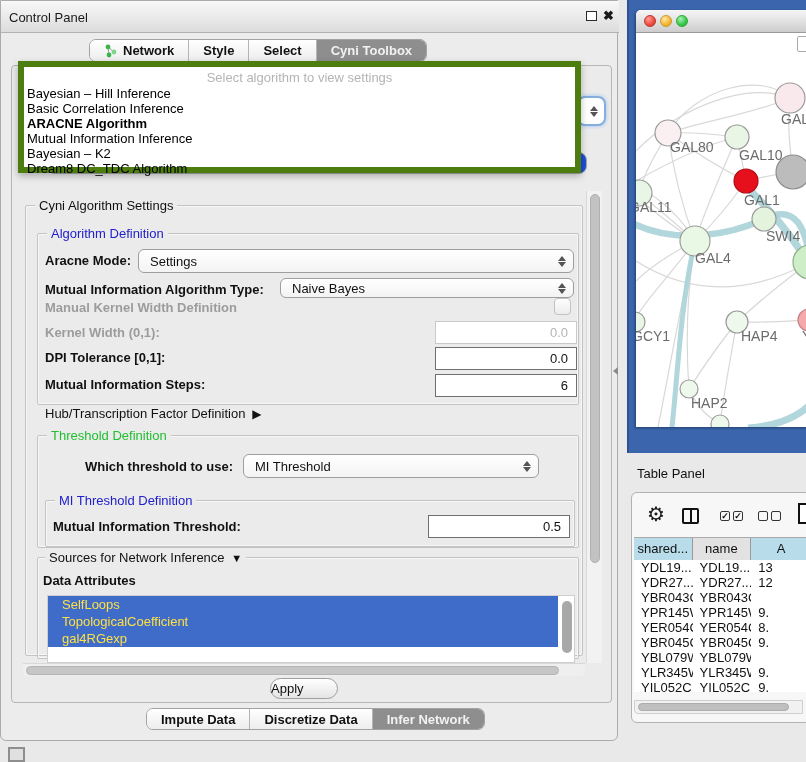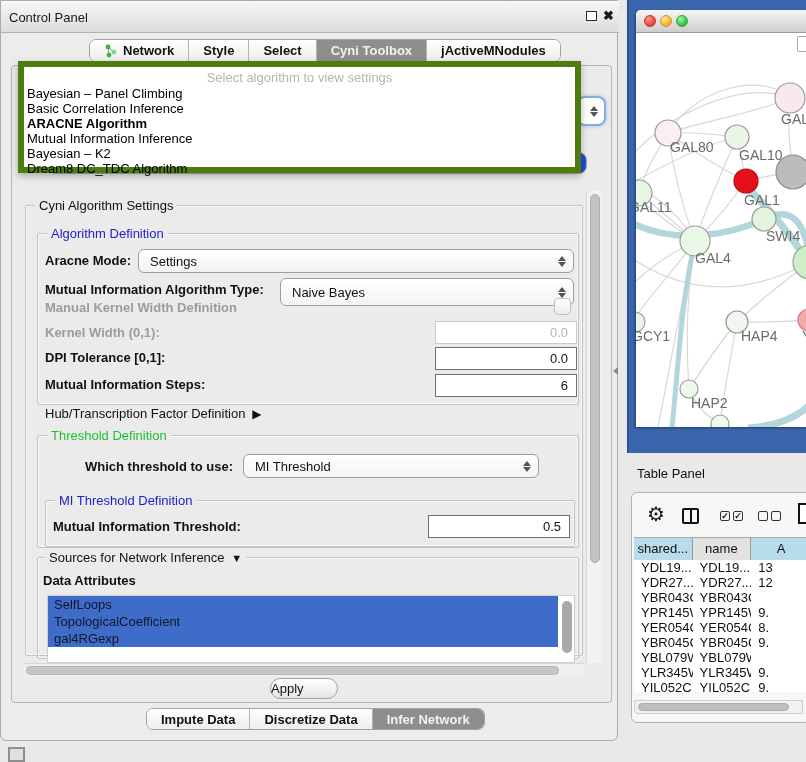--- a/index.html
+++ b/index.html
@@ -57,22 +57,22 @@
 
   .checkbox { position:absolute; width:17px; height:17px; border:1px solid #c2c2c2; border-radius:4px;
     background:linear-gradient(#fefefe,#ececec); }
 
   .tri-right { display:inline-block; font-size:12px; color:#111; }
   .tri-down { display:inline-block; font-size:11px; color:#111; }
 
   
   .attr-list { left:46px; top:594px; width:528px; height:68px; background:#fff;
     border:1px solid #cfcfcf; overflow:hidden; }
-  .attr-row { width:510px; height:17px; line-height:17px; padding-left:6px;
-    background:#3f6cc8; color:#0f172a; font-size:13px; white-space:nowrap; }
+  .attr-row { width:510px; height:17px; line-height:17px; padding-left:14px;
+    background:#3f6cc8; color:#fde047; font-size:13px; white-space:nowrap; }
   .attr-scroll-thumb { position:absolute; left:514px; top:5px; width:10px; height:52px;
     border-radius:5px; background:#a8a8a8; }
 
   
   .vscroll { left:585px; top:190px; width:16px; height:472px; background:#f2f2f2;
     border-left:1px solid #d8d8d8; }
   .vthumb { position:absolute; left:3px; top:3px; width:10px; height:369px; border-radius:5px;
     background:#c2c2c2; border:1px solid #b0b0b0; }
   .hscroll { left:22px; top:662px; width:562px; height:13px; background:#efefef;
     border-top:1px solid #d8d8d8; border-radius:0 0 4px 4px; }
@@ -169,21 +169,21 @@
     <span class="lbl" style="left:44px; top:252px;">Aracne Mode:</span>
     <div class="combo" style="left:137px; top:248px; width:436px; height:24px;">
       <span class="combo-text">Settings</span>
       <span class="combo-spin">
           <i class="spin-up"></i>
           <i class="spin-dn"></i>
         </span>
     </div>
 
     <span class="lbl" style="left:44px; top:281px;">Mutual Information Algorithm Type:</span>
-    <div class="combo" style="left:279px; top:277px; width:294px; height:28px;">
+    <div class="combo" style="left:279px; top:277px; width:294px; height:20px;">
       <span class="combo-text">Naive Bayes</span>
       <span class="combo-spin">
           <i class="spin-up"></i>
           <i class="spin-dn"></i>
         </span>
     </div>
 
     <span class="lbl lbl-gray" style="left:44px; top:299px;">Manual Kernel Width Definition</span>
     <span class="checkbox" style="left:553px; top:297px;"></span>
 
@@ -277,40 +277,37 @@
         </div>
         <div class="tab">
           <span>Style</span>
         </div>
         <div class="tab">
           <span>Select</span>
         </div>
         <div class="tab selected">
           <span>Cyni Toolbox</span>
         </div>
-        <div class="tab">
-          <span>jActiveMNodules</span>
-        </div>
       </div>
 
     <div class="abs combo-remnant">
       <span class="combo-spin" style="right:6px;">
           <i class="spin-up"></i>
           <i class="spin-dn"></i>
         </span>
     </div>
 
     <div class="abs combo-sliver">
       <span>gal-filtered.sif default node</span>
     </div>
 
     <div class="abs dropdown">
       <div class="dd-header">Select algorithm to view settings</div>
       <div id="dd-items">
-          <div class="dd-item">Bayesian – Panel Climbing</div>
+          <div class="dd-item">Bayesian – Hill Inference</div>
           <div class="dd-item">Basic Correlation Inference</div>
           <div class="dd-item bold">ARACNE Algorithm</div>
           <div class="dd-item">Mutual Information Inference</div>
           <div class="dd-item">Bayesian – K2</div>
           <div class="dd-item">Dream8 DC_TDC Algorithm</div>
         </div>
     </div>
   </div>
 
   <div class="abs divider-arrow"></div>

